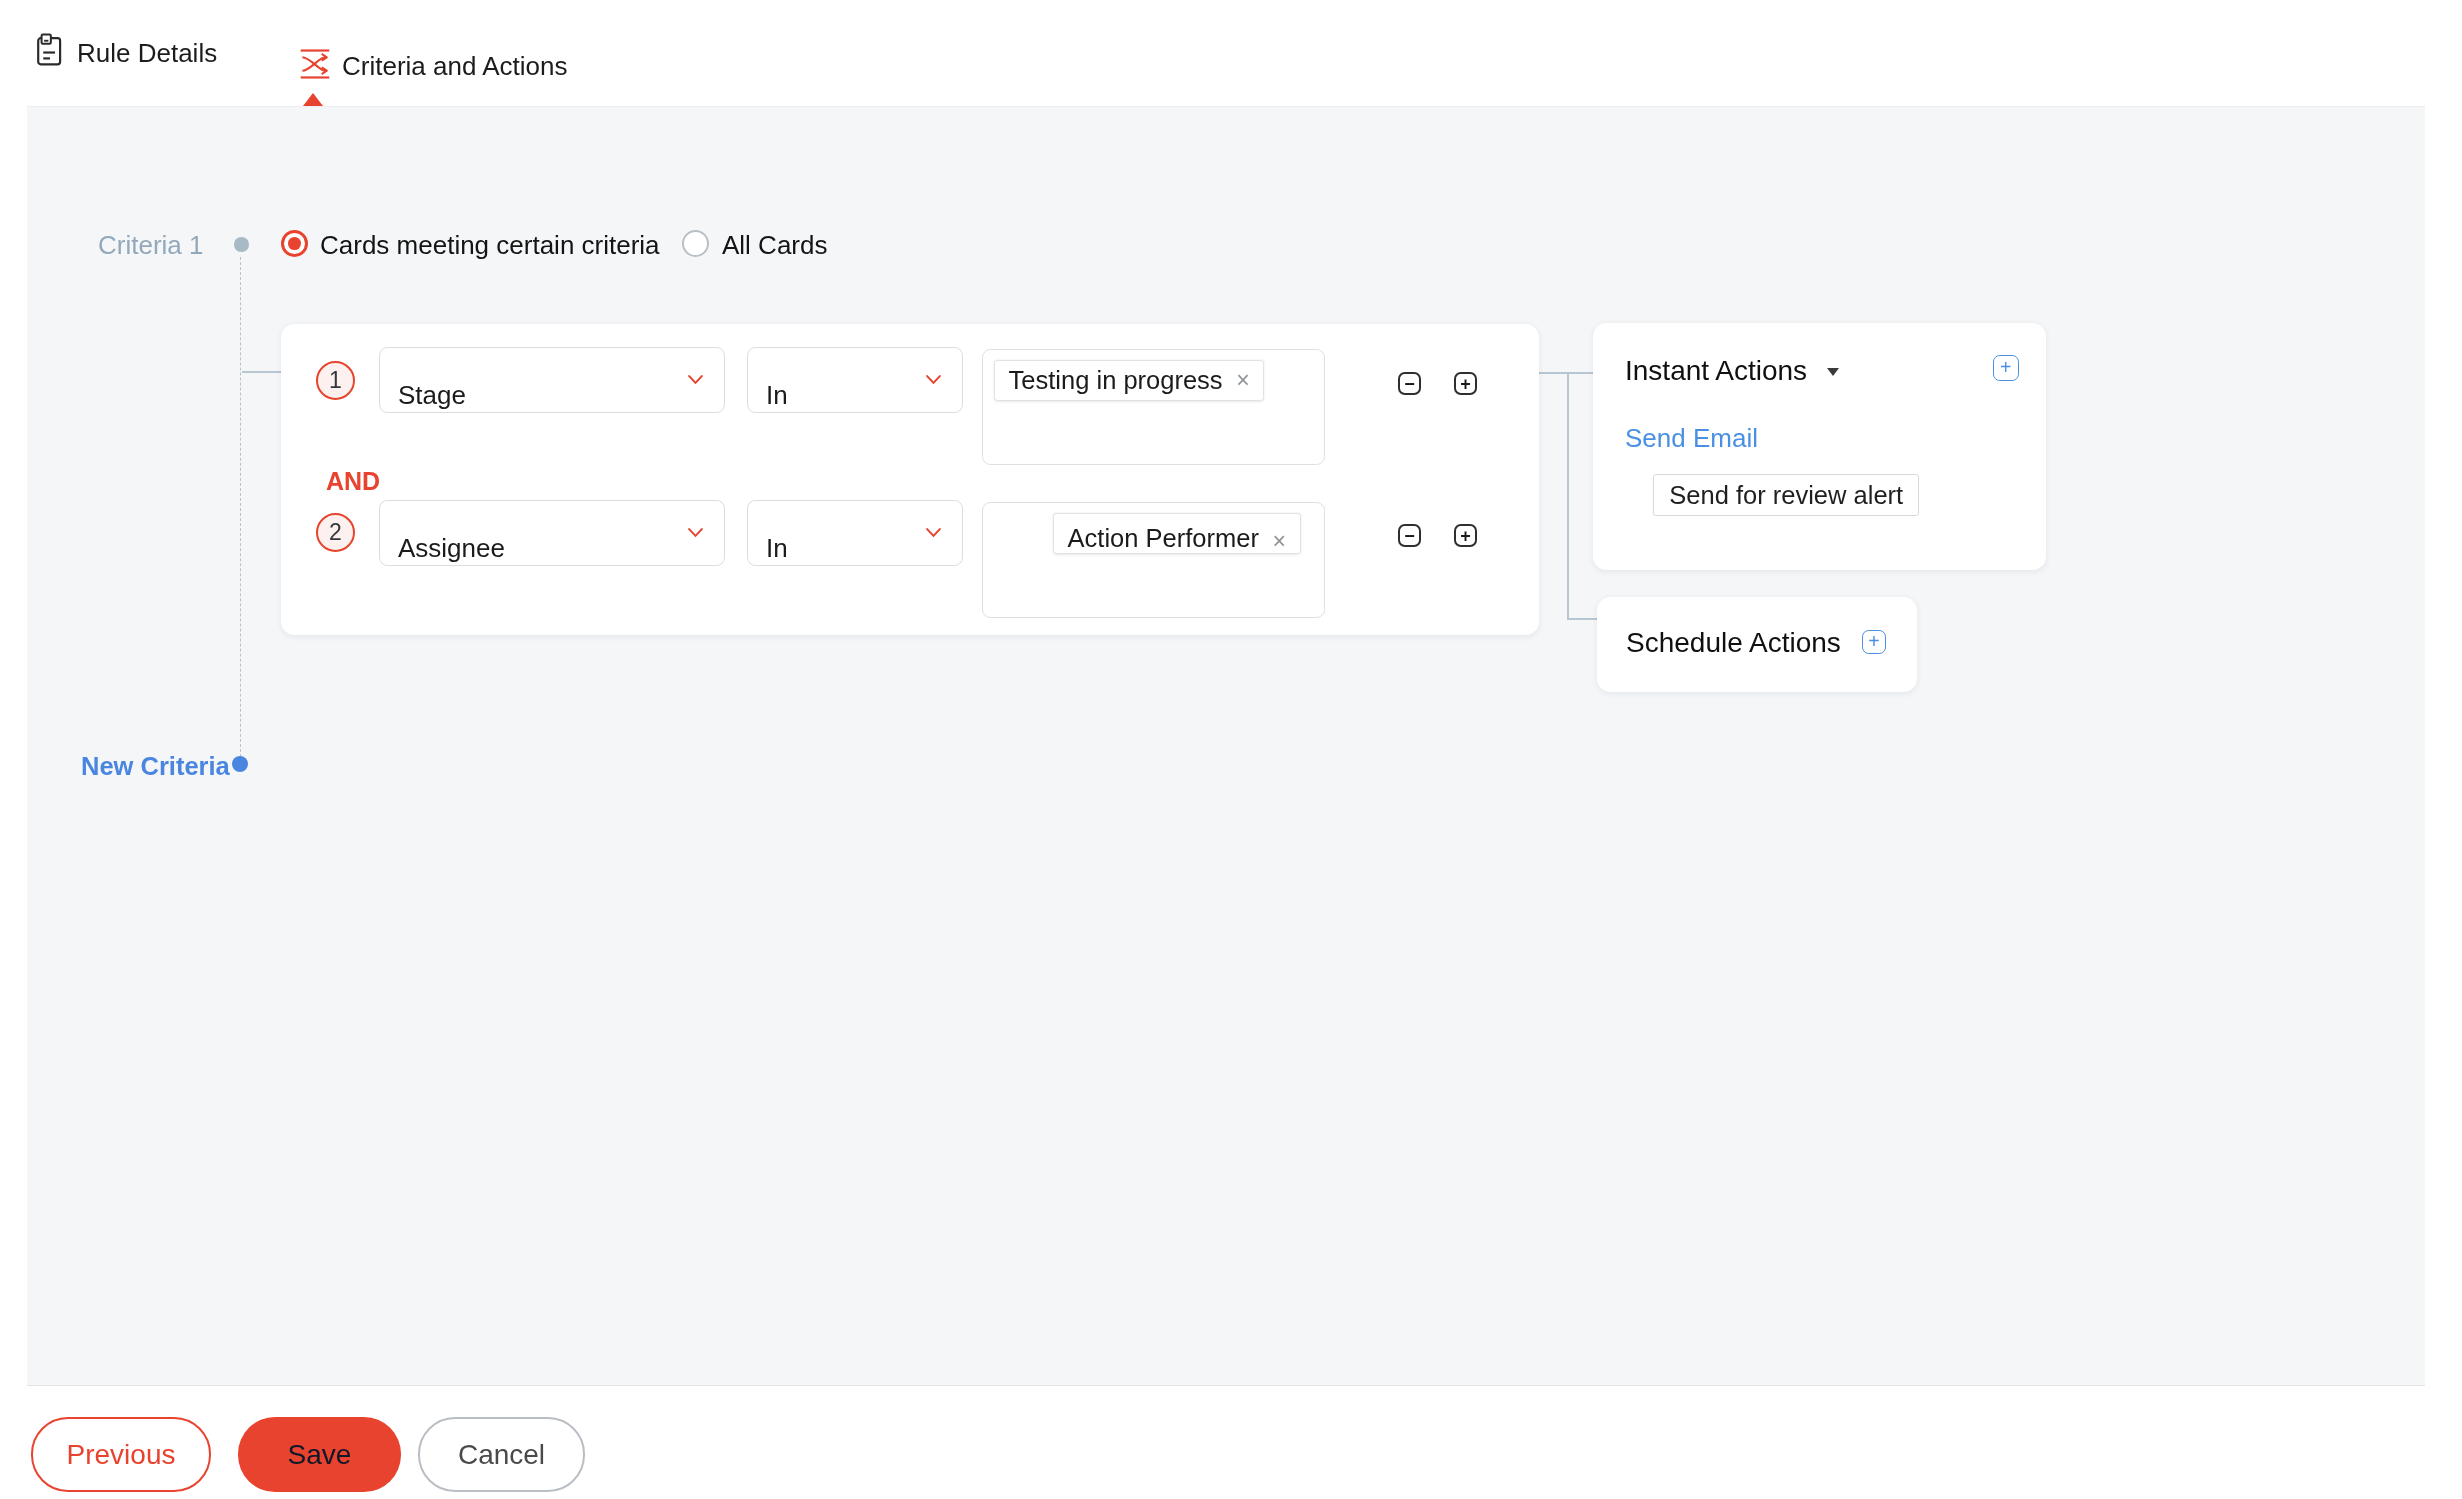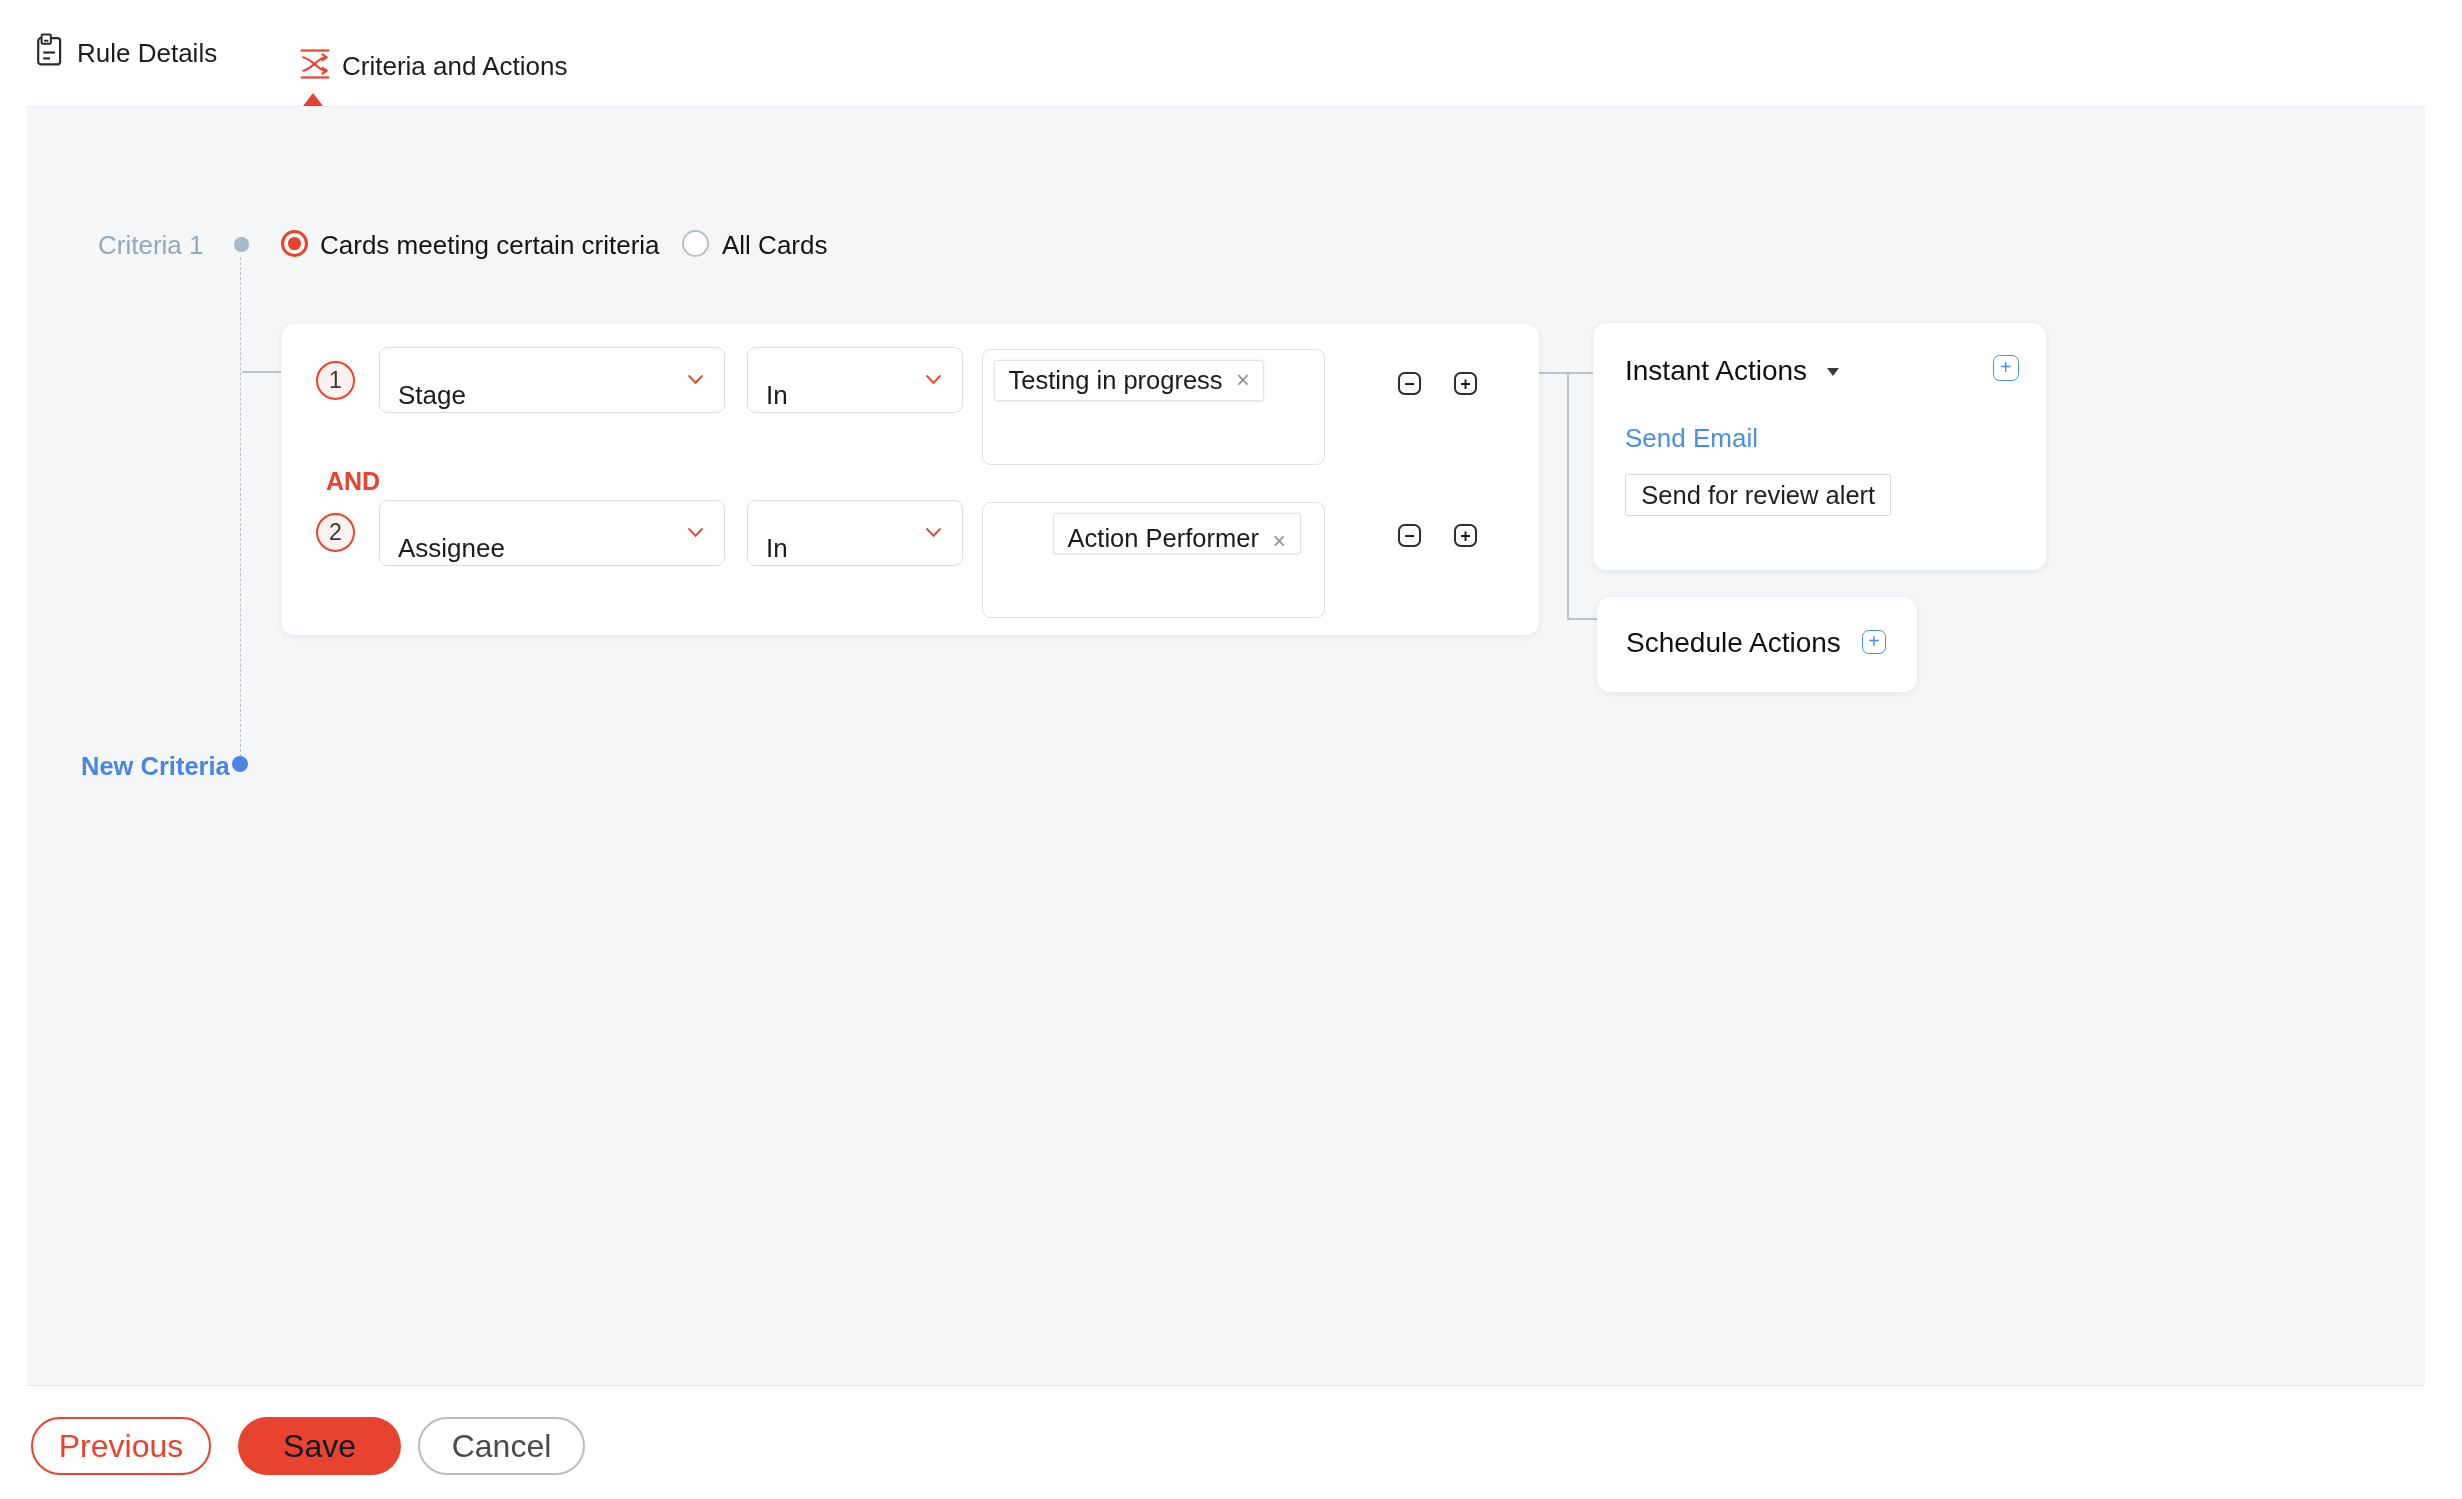--- a/index.html
+++ b/index.html
@@ -43,24 +43,24 @@
   .sq-btn{position:absolute;width:23px;height:23px;box-sizing:border-box;border:2.1px solid #2f2f2f;border-radius:6.8px;
     background:#fff;display:flex;align-items:center;justify-content:center;font-size:18px;font-weight:bold;color:#1b1b1b;cursor:pointer;line-height:1;}
   .and-label{position:absolute;font-size:25px;font-weight:600;color:#e8432e;}
   
   .panel-title{position:absolute;font-size:28px;color:#101010;white-space:nowrap;}
   .caret-down{position:absolute;width:0;height:0;border-left:6.8px solid transparent;border-right:6.8px solid transparent;border-top:8.5px solid #3a3a3a;}
   .plus-blue{position:absolute;box-sizing:border-box;border:1.7px solid #4a90e2;border-radius:6.8px;color:#4a90e2;
     display:flex;align-items:center;justify-content:center;font-size:19.6px;background:#fff;cursor:pointer;line-height:1;}
   .link{position:absolute;font-size:26px;color:#4a90e2;white-space:nowrap;cursor:pointer;}
   .alert-box{position:absolute;height:42px;box-sizing:border-box;border:1.7px solid #d9d9d9;border-radius:2.6px;background:#fff;
-    display:inline-flex;align-items:center;padding:0 15.3px;font-size:25.5px;color:#1f1f1f;white-space:nowrap;}
+    display:inline-flex;align-items:center;padding:0 15.3px;font-size:25.5px;color:#1f1f1f;white-space:nowrap;margin-left:28px;}
   
-  .pill{position:absolute;top:1417px;height:58px;border-radius:37px;box-sizing:border-box;
-    display:flex;align-items:center;justify-content:center;font-size:32px;cursor:pointer;background:#fff;white-space:nowrap;}
+  .pill{position:absolute;top:1417px;height:75px;border-radius:37px;box-sizing:border-box;
+    display:flex;align-items:center;justify-content:center;font-size:28px;cursor:pointer;background:#fff;white-space:nowrap;}
   .pill.outline-red{border:2.1px solid #e8432e;color:#e8432e;}
   .pill.solid-red{background:#e8432e;color:#0f172a;border:none;}
   .pill.outline-gray{border:2.1px solid #b9bec4;color:#4a4a4a;}
 </style>
 </head>
 <body>
 
 <div class="abs" style="left:34px;top:32px;width:213px;height:43px;">
   <span class="abs" style="left:0;top:0;">
     <svg width="32" height="36" viewBox="0 0 38 42">

